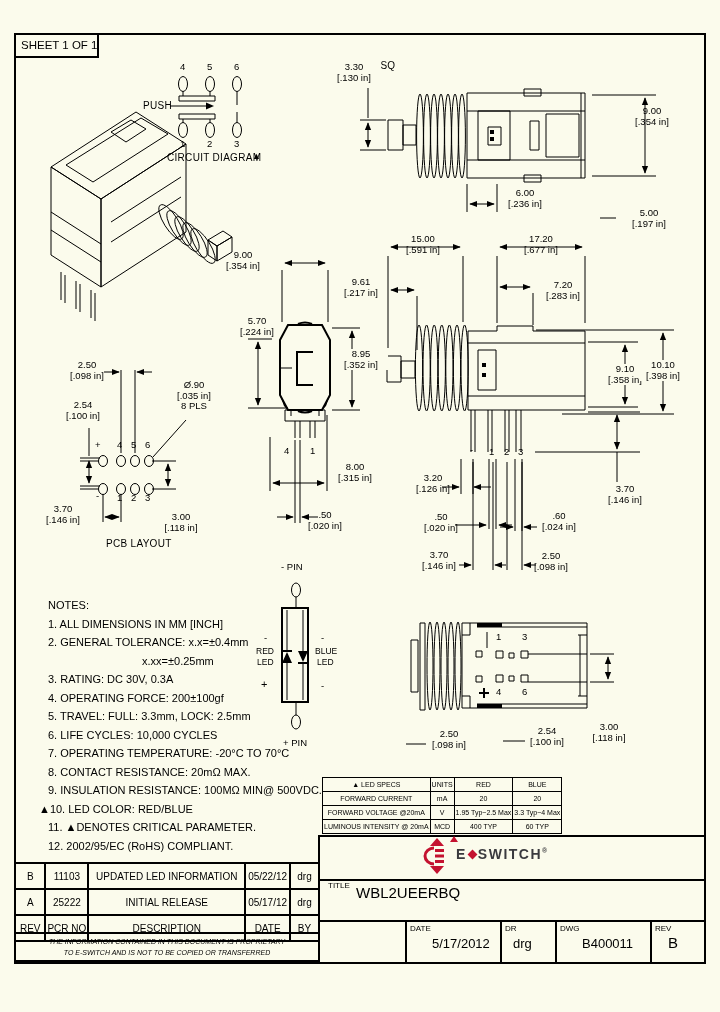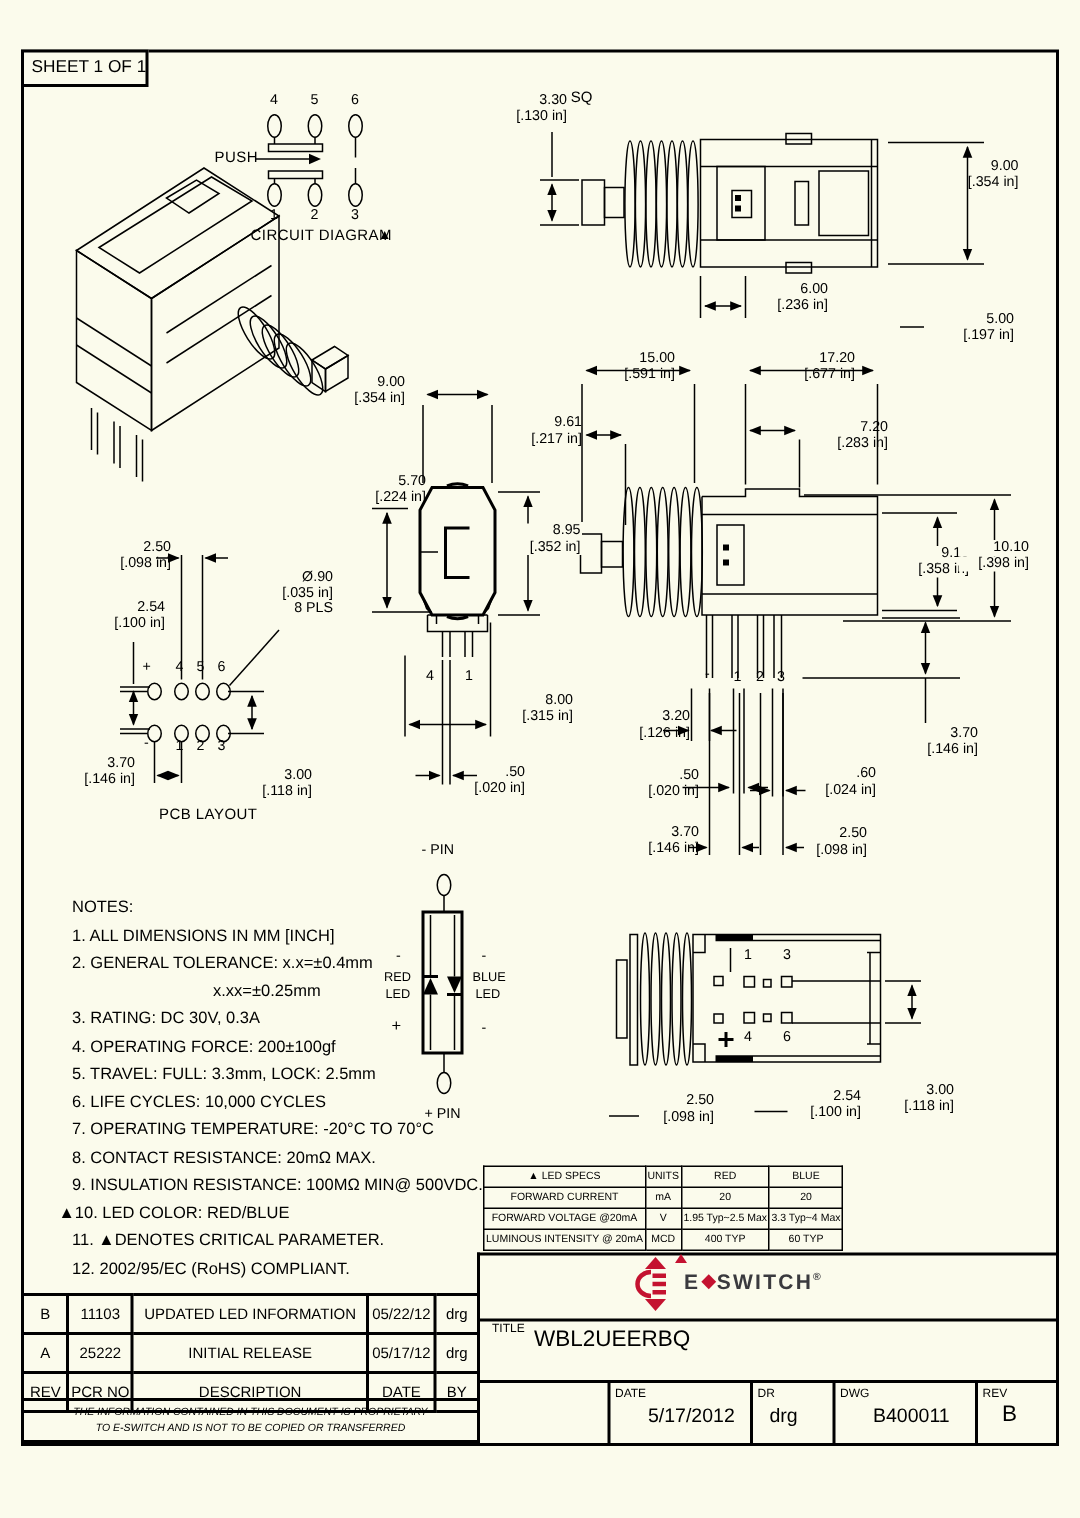--- a/index.html
+++ b/index.html
@@ -2,21 +2,21 @@
 <html><head>
 <meta charset="utf-8">
 <style>
   html,body{margin:0;padding:0}
   body{width:720px;height:1012px;position:relative;background:#fbfbec;
        font-family:"Liberation Sans",sans-serif;color:#000;overflow:hidden}
   .abs{position:absolute}
   .frame{position:absolute;left:14px;top:33px;width:688px;height:927px;border:2px solid #000}
   .sheetbox{position:absolute;left:14px;top:33px;width:76px;height:21px;border:2px solid #000;
             font-size:11.5px;line-height:21px;padding-left:5px;background:#fbfbec;white-space:nowrap}
-  .dim{position:absolute;text-align:right;font-size:9.5px;line-height:1.12;white-space:nowrap;z-index:3}
+  .dim{position:absolute;text-align:center;font-size:9.5px;line-height:1.12;white-space:nowrap;z-index:3}
   .dim span{display:block}
   .dim .sq{position:absolute;right:-17px;top:-2px;font-size:10px}
   .mask{background:#fbfbec;padding:0 1px}
   .lbl{position:absolute;font-size:9.5px;line-height:1;white-space:nowrap;z-index:3}
   .note{position:absolute;left:48px;font-size:11px;white-space:nowrap;z-index:3}
   .cap{position:absolute;font-size:10px;letter-spacing:.3px;z-index:3}
   svg{position:absolute;overflow:visible}
   svg *{vector-effect:non-scaling-stroke}
   .ln{stroke:#000;stroke-width:1;fill:none}
   .ln2{stroke:#000;stroke-width:2;fill:none}

